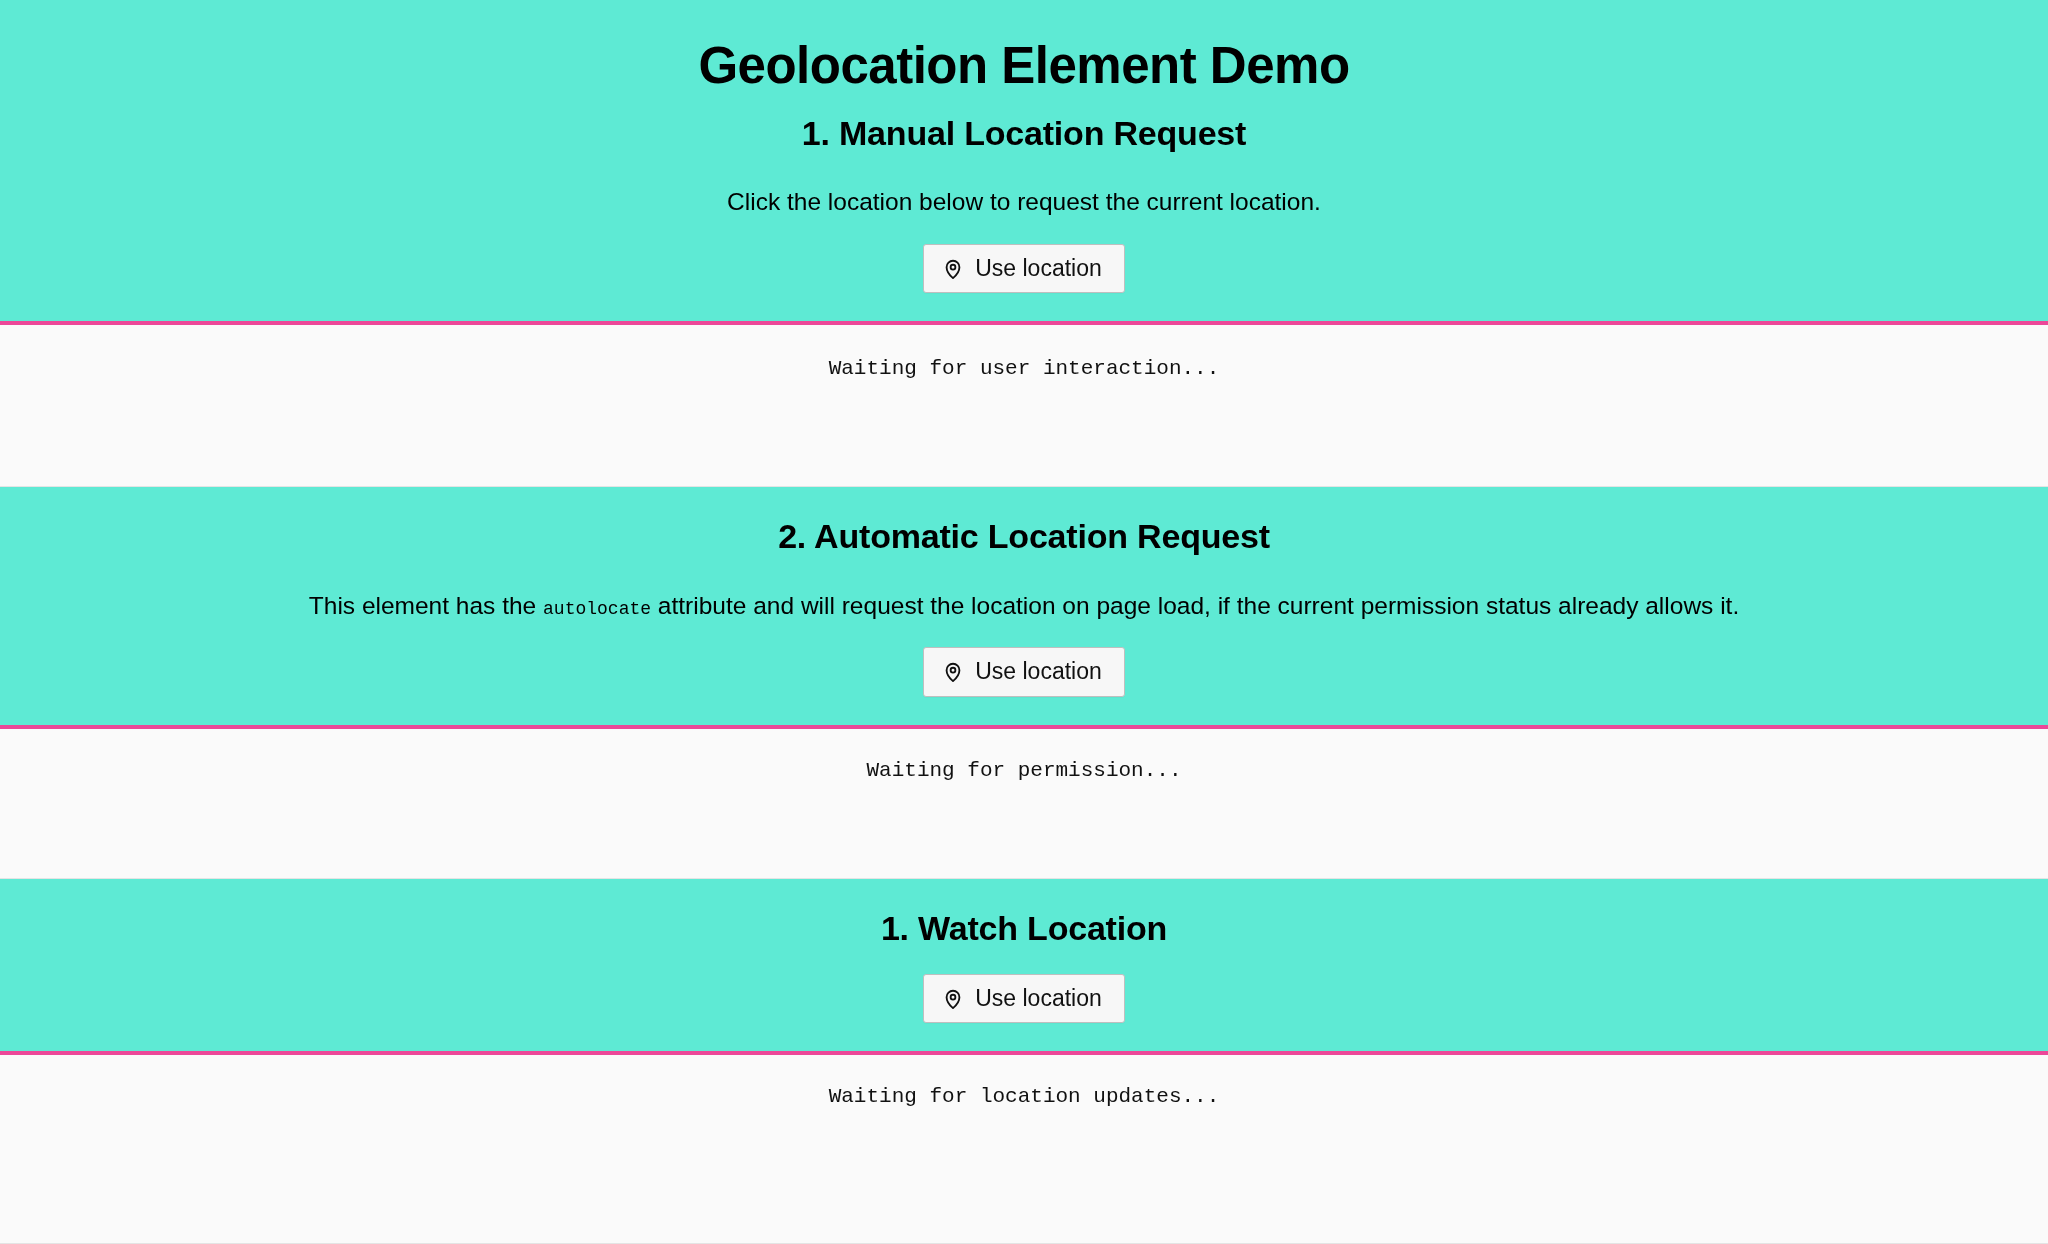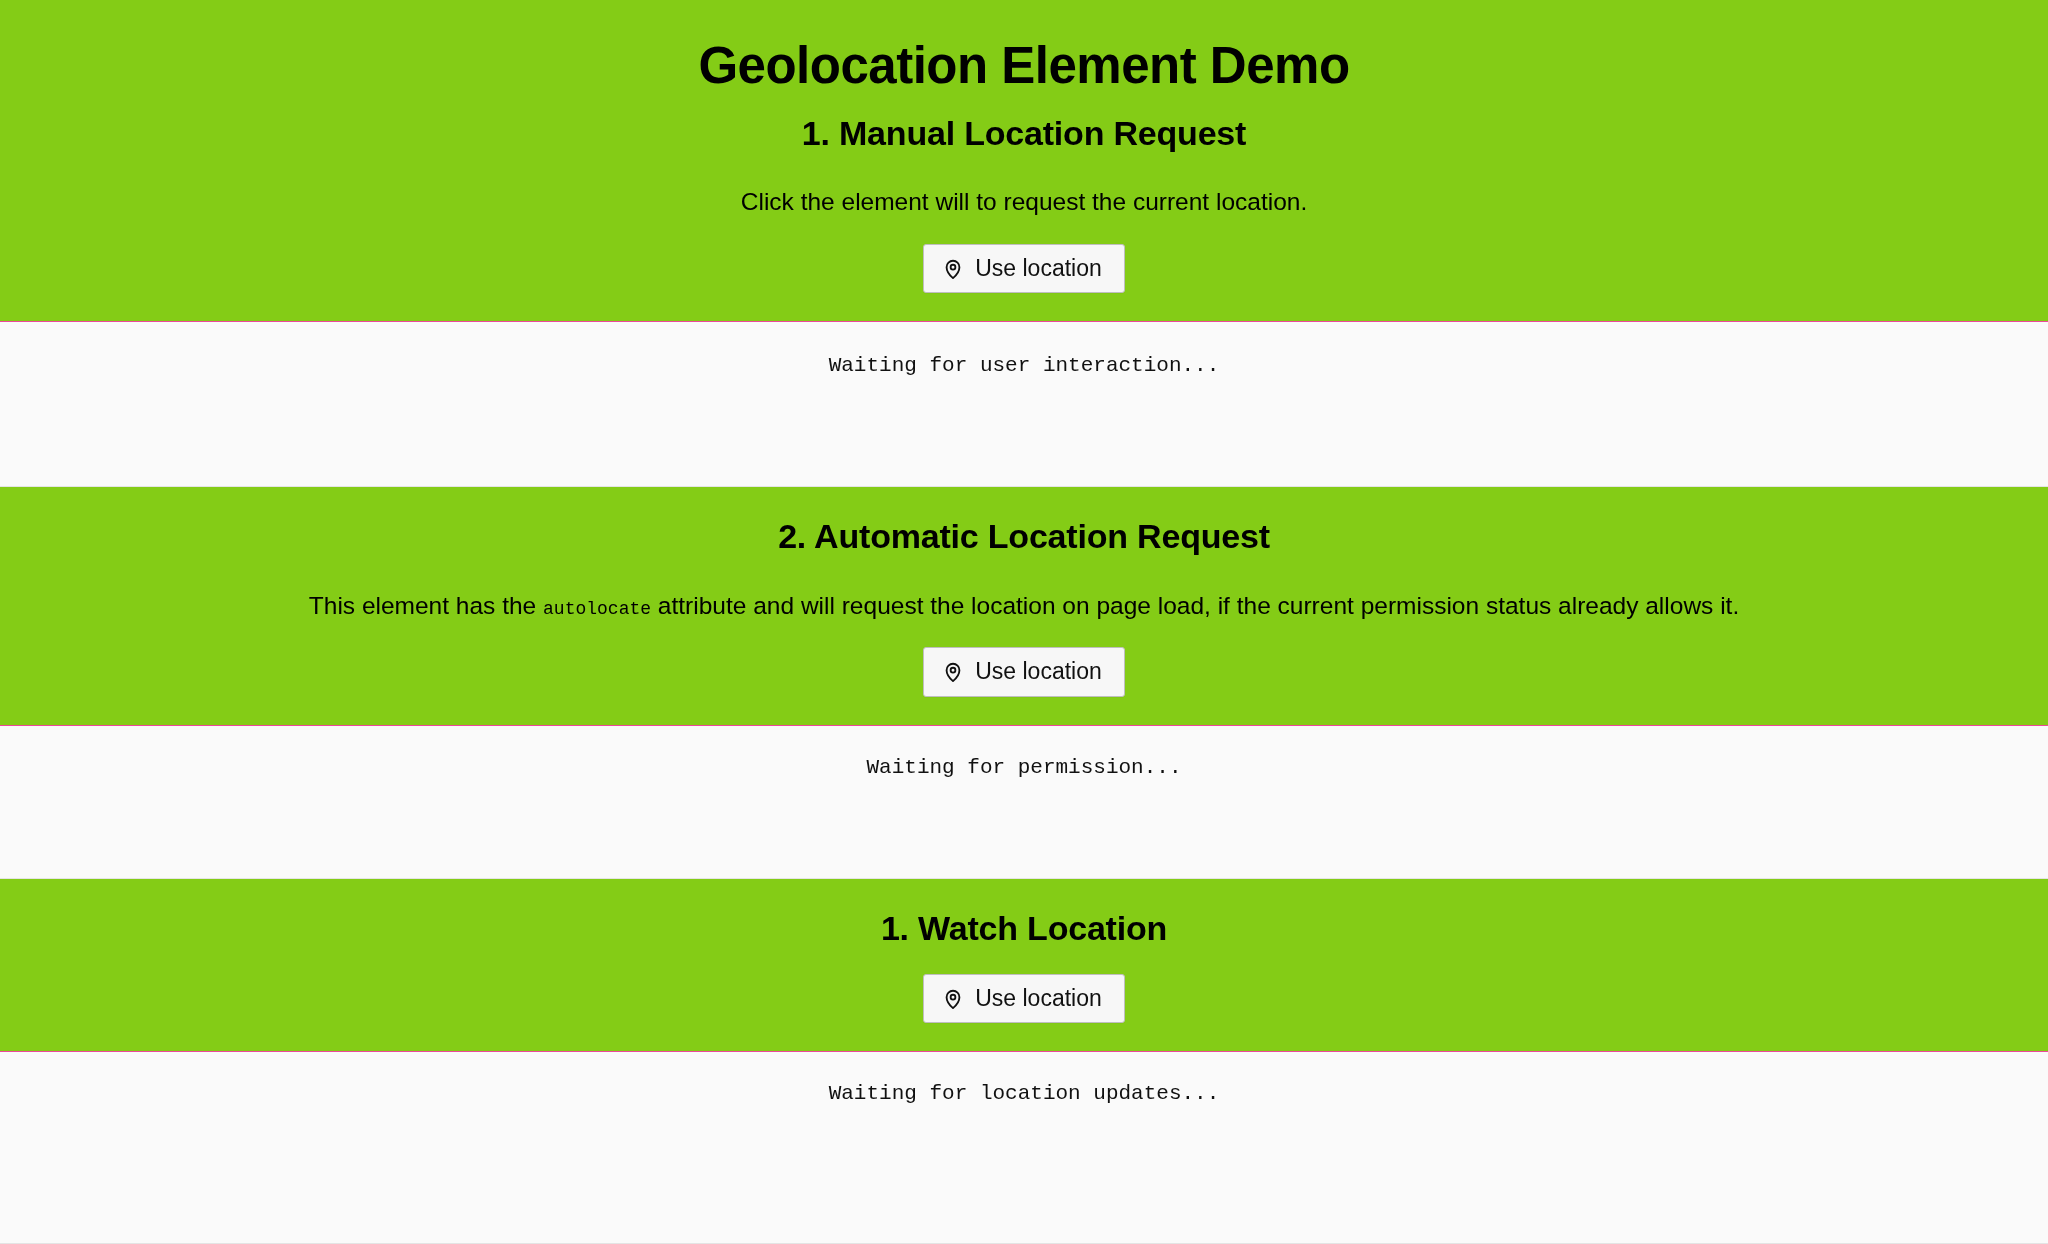--- a/index.html
+++ b/index.html
@@ -15,35 +15,35 @@
   }
 
   .page {
     width: 2048px;
     height: 1244px;
     display: flex;
     flex-direction: column;
   }
 
   .band-demo {
-    background: #84cc16;
+    background: #5eead4;
     width: 100%;
     padding: 0;
     display: flex;
     flex-direction: column;
     align-items: center;
   }
 
   .band-output {
     background: #fafafa;
     width: 100%;
     display: flex;
     flex-direction: column;
     align-items: center;
-    border-top: 1px solid #ec4899;
+    border-top: 4px solid #ec4899;
     border-bottom: 1px solid #e4e4e4;
   }
 
   h1.page-title {
     font-size: 51px;
     font-weight: bold;
     letter-spacing: -0.5px;
     margin: 38px 0 0 0;
     line-height: 1.1;
     text-align: center;
@@ -115,21 +115,21 @@
 </style>
 </head>
 <body>
 
 <div class="page">
 
   <div class="band-demo" id="section-1-demo">
     <h1 class="page-title">Geolocation Element Demo</h1>
     <h2 class="section-title">1. Manual Location Request</h2>
     <p class="section-desc">
-      <span>Click the element will to request the current location.</span>
+      <span>Click the location below to request the current location.</span>
     </p>
     <div class="locate-wrap">
       <button class="locate-button">
         <span>
           <svg width="22" height="24" viewBox="0 0 24 24" fill="none" stroke="#111111" stroke-width="2" stroke-linecap="round" stroke-linejoin="round">
             <path d="M12 22s7-6.2 7-12a7 7 0 1 0-14 0c0 5.8 7 12 7 12z"></path>
             <circle cx="12" cy="10" r="2.6"></circle>
           </svg>
         </span>
         <span>Use location</span>

